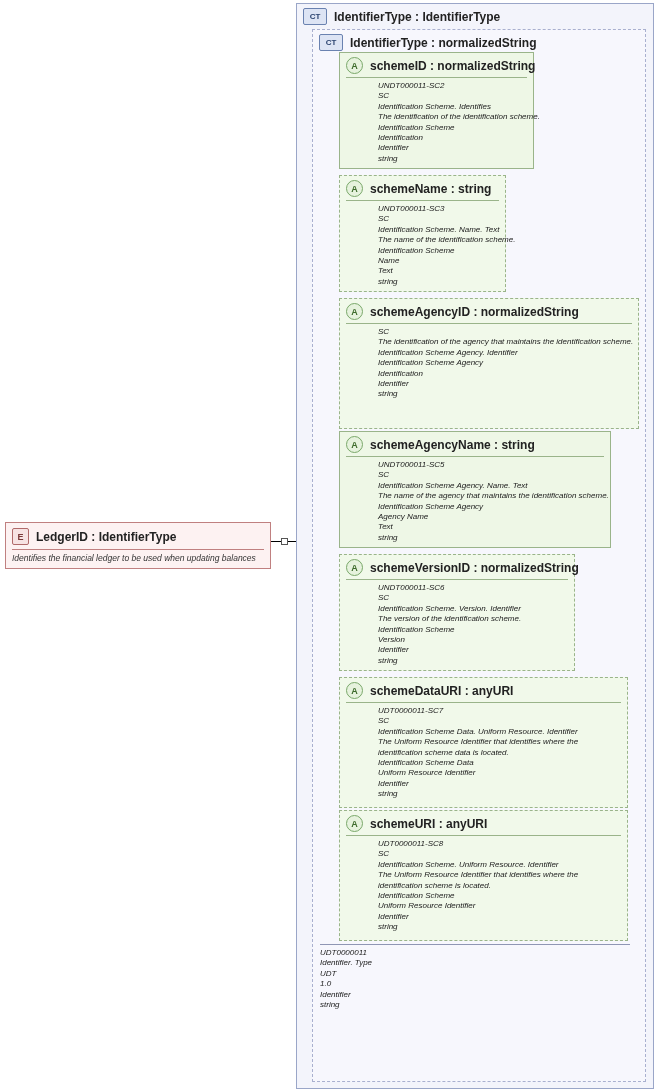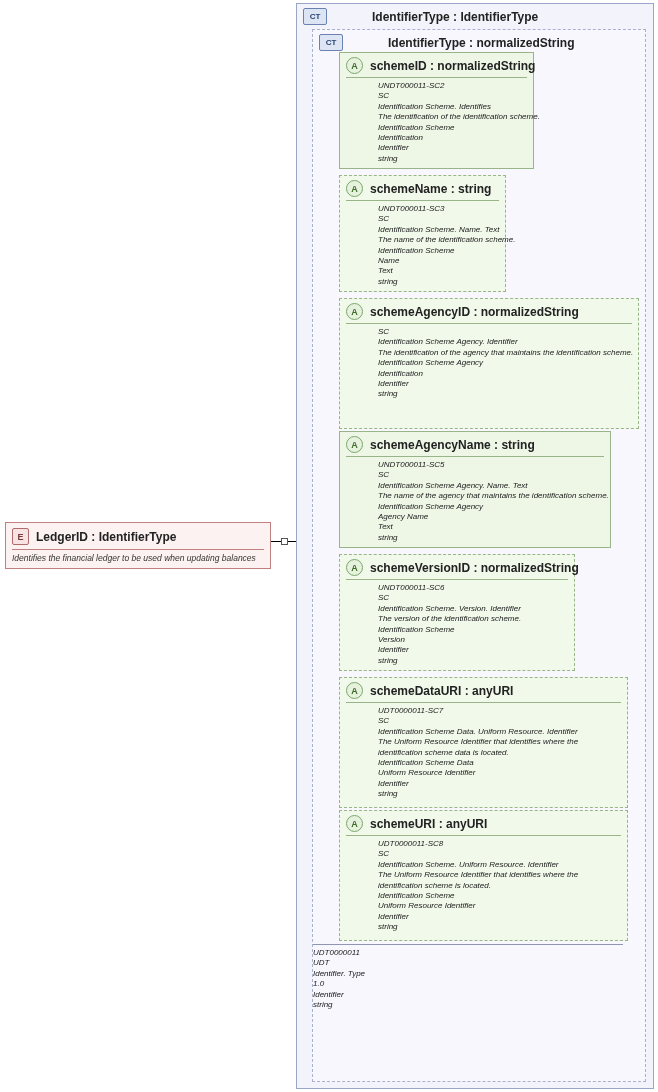--- a/index.html
+++ b/index.html
@@ -113,21 +113,20 @@
     width: 334px;
     height: 1053px;
     background: #f7f7fd;
     border-style: dashed;
     border-color: #a9b0cf;
   }
   .ct-header {
     display: flex;
     align-items: center;
     padding: 4px 6px 0 6px;
-    gap: 38px;
   }
 
   
   .attr {
     position: absolute;
     border: 1px solid #9ab48a;
     background: #eef7e6;
     box-sizing: border-box;
   }
   .attr.dashed {
@@ -155,21 +154,21 @@
   .attr .lines div {
     white-space: nowrap;
   }
   .attr .lines div.wrap {
     white-space: normal;
   }
 
   
   #footer-doc {
     position: absolute;
-    left: 313px;
+    left: 320px;
     top: 944px;
     width: 310px;
   }
   #footer-doc .sep {
     height: 1px;
     background: #8f96b4;
     margin-bottom: 3px;
   }
   #footer-doc .lines {
     font-style: italic;
@@ -245,22 +244,22 @@
 </div>
 
 <div class="attr dashed" style="left:339px; top:298px; width:300px; height:131px;">
   <div class="hdr">
     <span class="badge green">A</span>
     <span class="title-text">schemeAgencyID : normalizedString</span>
   </div>
   <div class="underline"></div>
   <div class="lines">
     <div>SC</div>
+    <div>The identification of the agency that maintains the identification scheme.</div>
     <div>Identification Scheme Agency. Identifier</div>
-    <div>The identification of the agency that maintains the identification scheme.</div>
     <div>Identification Scheme Agency</div>
     <div>Identification</div>
     <div>Identifier</div>
     <div>string</div>
   </div>
 </div>
 
 <div class="attr" style="left:339px; top:431px; width:272px; height:117px;">
   <div class="hdr">
     <span class="badge green">A</span>
@@ -330,19 +329,19 @@
     <div>Uniform Resource Identifier</div>
     <div>Identifier</div>
     <div>string</div>
   </div>
 </div>
 
 <div id="footer-doc">
   <div class="sep"></div>
   <div class="lines">
     <div>UDT0000011</div>
+    <div>Identifier. Type</div>
     <div>UDT</div>
-    <div>Identifier. Type</div>
     <div>1.0</div>
     <div>Identifier</div>
     <div>string</div>
   </div>
 </div>
 
 </body></html>

